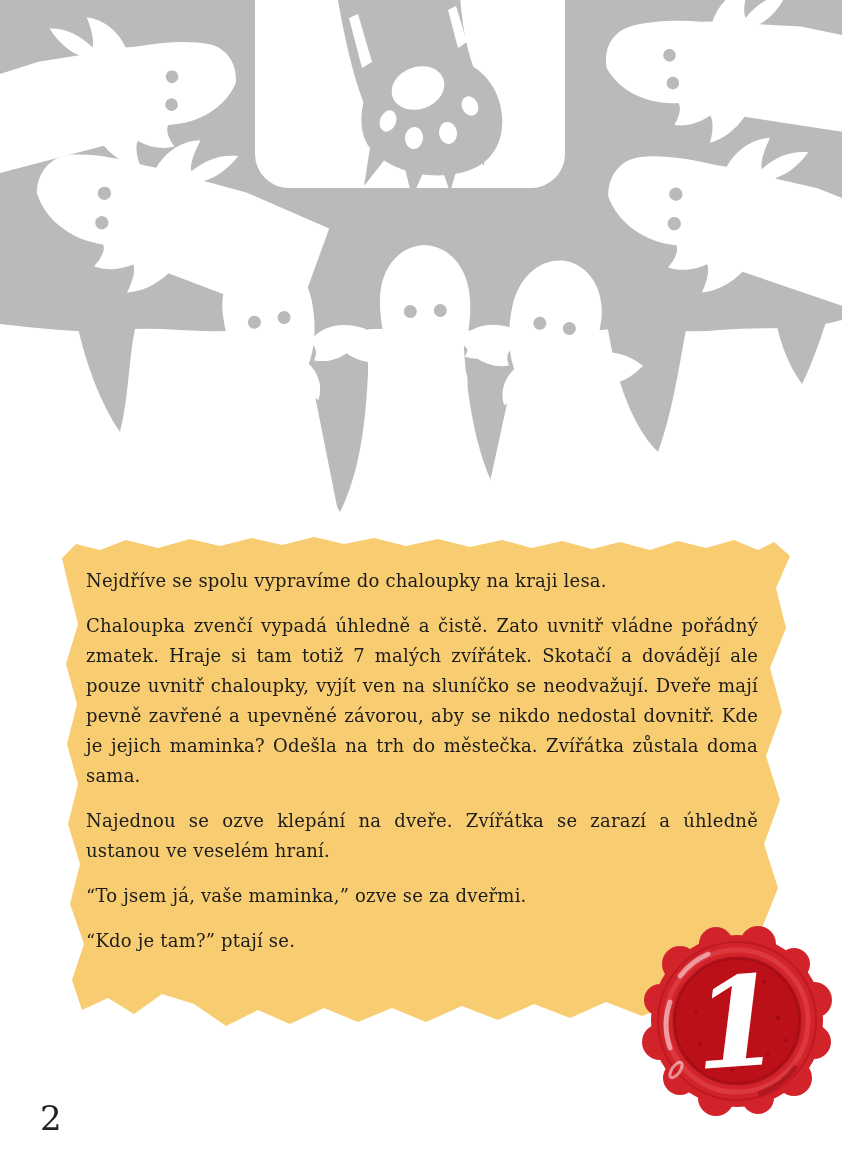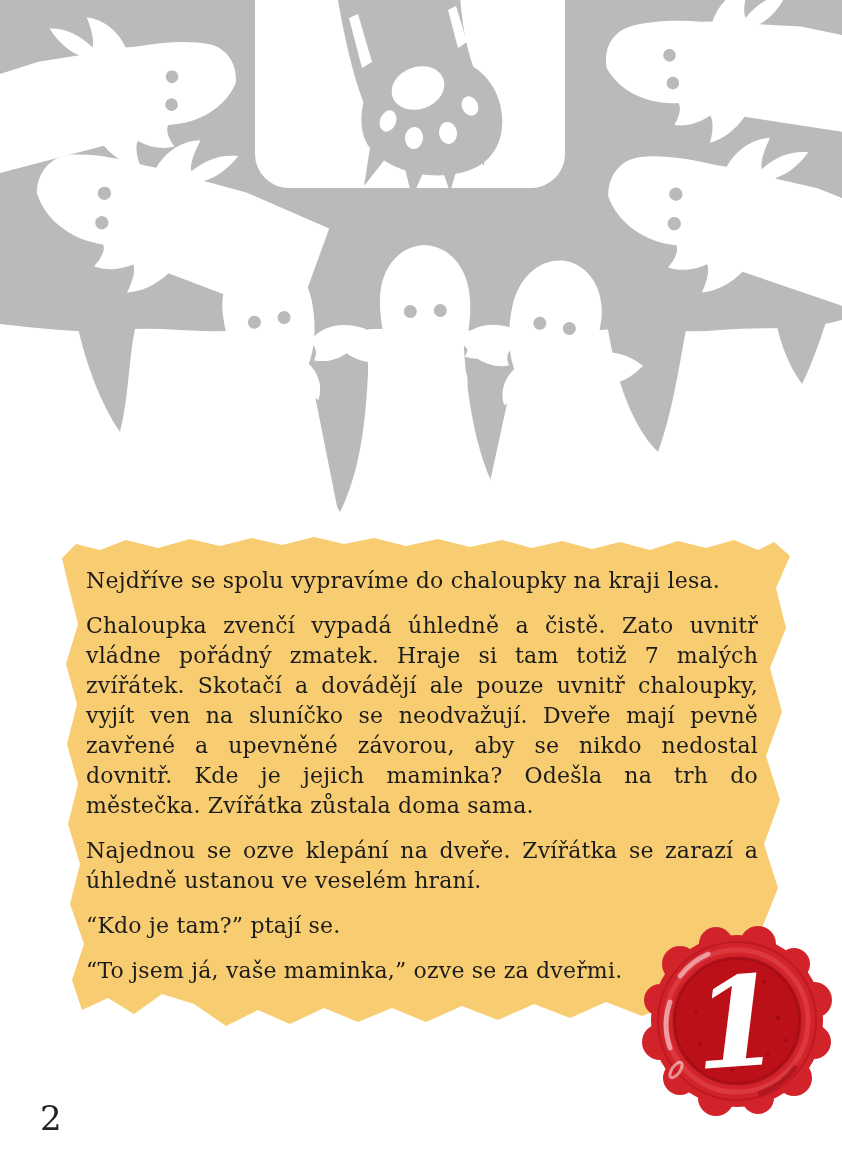--- a/index.html
+++ b/index.html
@@ -20,21 +20,21 @@
       716px 356px,700px 396px,714px 432px,702px 462px,718px 486px,
       688px 472px,652px 486px,616px 470px,580px 484px,544px 470px,508px 486px,472px 472px,
       436px 488px,400px 474px,364px 490px,330px 476px,296px 490px,262px 476px,228px 492px,
       196px 478px,164px 494px,132px 472px,100px 462px,72px 482px,46px 466px,20px 478px,
       10px 448px,22px 412px,8px 372px,18px 332px,6px 292px,16px 252px,5px 212px,15px 172px,
       4px 132px,16px 92px,6px 52px
     );
   }
   .story{
     padding:34px 32px 0 24px;color:#1c1c1c;
-    font-size:22px;line-height:30px;letter-spacing:0.2px;text-align:justify;
+    font-size:18px;line-height:30px;letter-spacing:0.2px;text-align:justify;
   }
   .story p{margin:0 0 15px 0;}
   .seal{position:absolute;left:636px;top:920px;width:202px;height:202px;display:block;}
   .page-number{
     position:absolute;left:40px;top:1098px;font-size:34px;color:#222222;
     font-family:"DejaVu Serif","Liberation Serif",serif;
   }
 </style>
 </head>
 <body>
@@ -106,22 +106,22 @@
     <use href="#goat-upright" transform="translate(268,312) rotate(-9)"></use>
     <use href="#goat-upright" transform="translate(425,303) rotate(-2)"></use>
     <use href="#goat-upright" transform="translate(556,318) rotate(10)"></use>
   </svg>
 
   <div class="parchment">
     <div class="story">
       <p>Nejdříve se spolu vypravíme do chaloupky na kraji lesa.</p>
       <p>Chaloupka zvenčí vypadá úhledně a čistě. Zato uvnitř vládne pořádný zmatek. Hraje si tam totiž 7 malých zvířátek. Skotačí a dovádějí ale pouze uvnitř chaloupky, vyjít ven na sluníčko se neodvažují. Dveře mají pevně zavřené a upevněné závorou, aby se nikdo nedostal dovnitř. Kde je jejich maminka? Odešla na trh do městečka. Zvířátka zůstala doma sama.</p>
       <p>Najednou se ozve klepání na dveře. Zvířátka se zarazí a úhledně ustanou ve veselém hraní.</p>
+      <p>“To jsem já, vaše maminka,” ozve se za dveřmi.</p>
       <p>“Kdo je tam?” ptají se.</p>
-      <p>“To jsem já, vaše maminka,” ozve se za dveřmi.</p>
     </div>
   </div>
 
   <svg class="seal" viewBox="0 0 202 202" aria-hidden="true">
     <g fill="#d2232b">
       <circle cx="178" cy="122" r="17"></circle>
         <circle cx="158" cy="158" r="18"></circle>
       <circle cx="122" cy="178" r="16"></circle>
         <circle cx="80" cy="178" r="18"></circle>
       <circle cx="44" cy="158" r="17"></circle>

